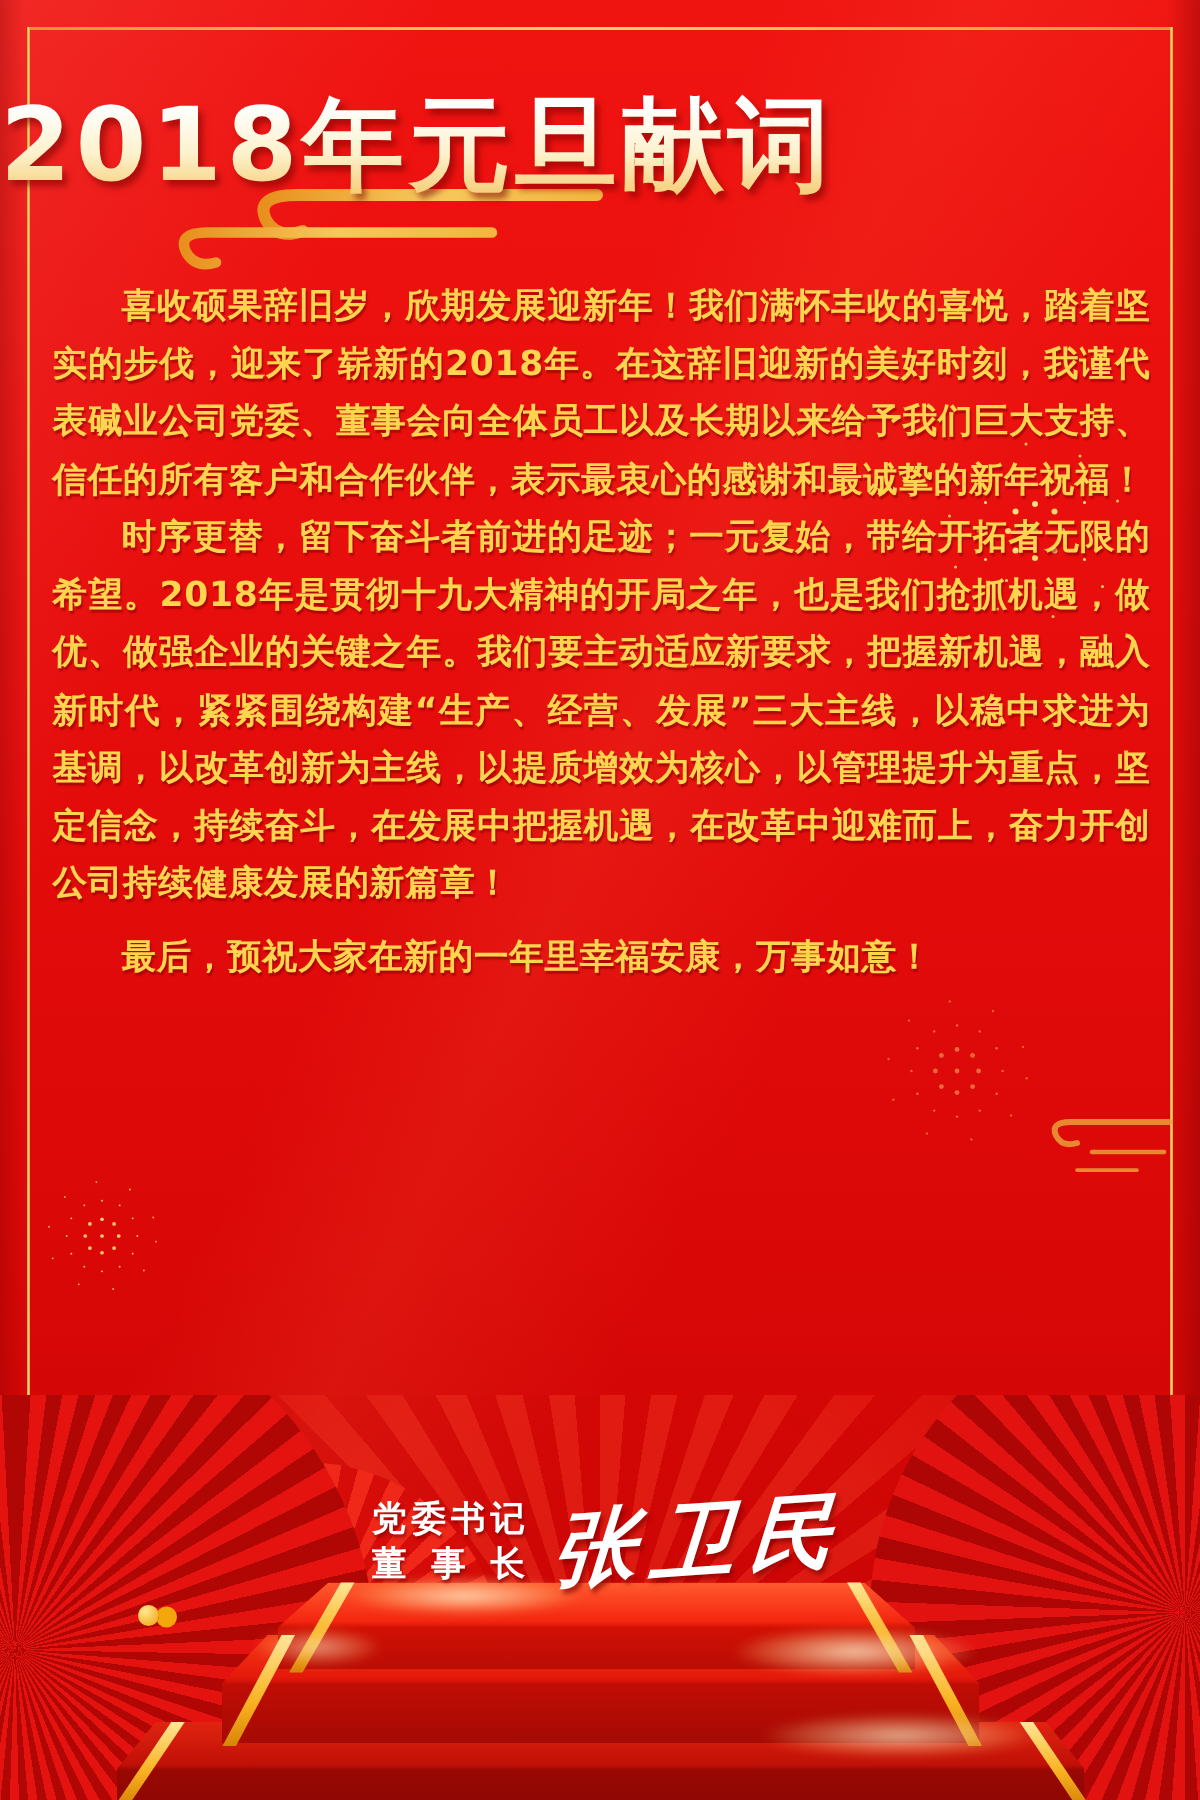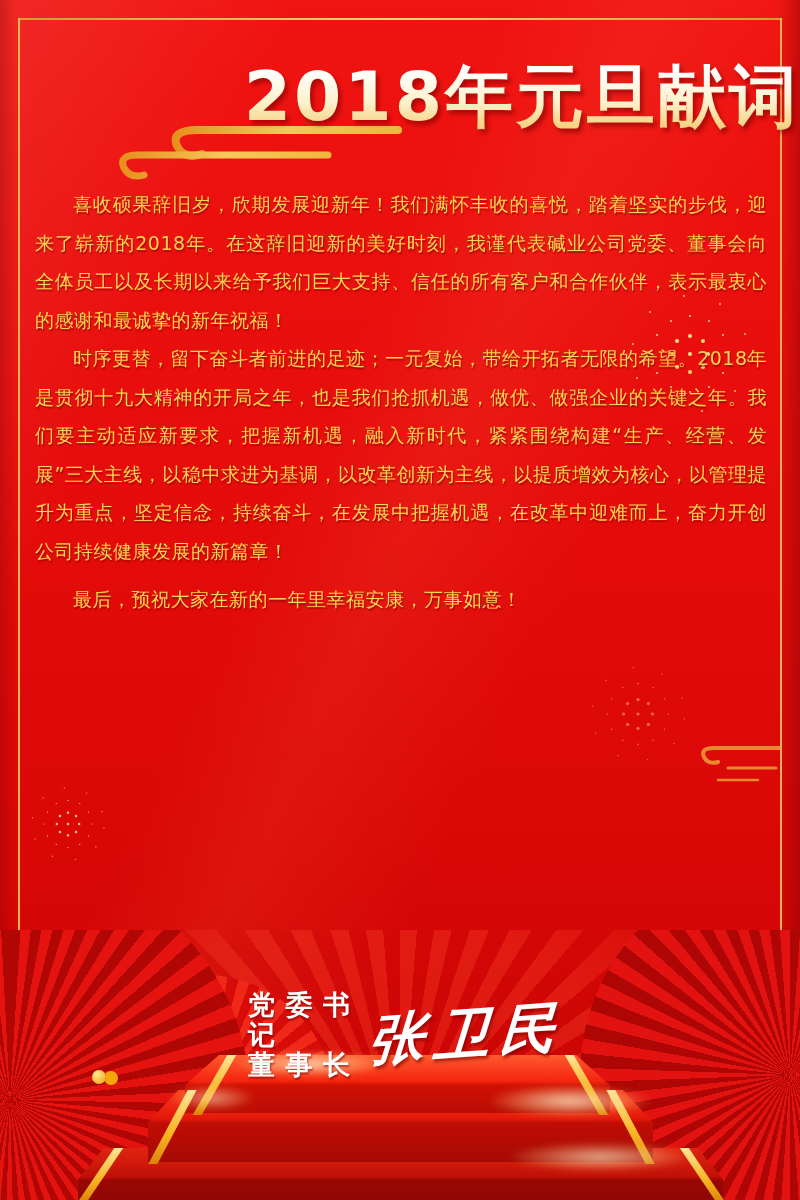--- a/index.html
+++ b/index.html
@@ -18,41 +18,40 @@
   
   .frame-line{position:absolute;background:linear-gradient(90deg,#d99a2e,#f3cd7a,#d99a2e);z-index:1;}
   .frame-top{left:18px;right:18px;top:18px;height:2px;}
   .frame-left{left:18px;top:18px;width:2px;height:1100px;
     -webkit-mask:linear-gradient(180deg,#000 86%,transparent);mask:linear-gradient(180deg,#000 86%,transparent);}
   .frame-right{right:18px;top:18px;width:2px;height:1100px;
     -webkit-mask:linear-gradient(180deg,#000 86%,transparent);mask:linear-gradient(180deg,#000 86%,transparent);}
 
   
   .title{
-    position:absolute;left:0;right:0;top:52px;margin:0;text-align:right;z-index:4;
+    position:absolute;left:0;right:0;top:52px;margin:0;text-align:left;z-index:4;
     font-size:68px;font-weight:900;letter-spacing:3px;color:#fdf2cd;
     text-shadow:3px 4px 3px rgba(120,0,0,.55);
-    padding-left:18px;
   }
   @supports ((-webkit-background-clip:text) or (background-clip:text)){
     .title{
       background:linear-gradient(180deg,#ffffff 20%,#fdf2cd 55%,#f2bb4e 100%);
       -webkit-background-clip:text;background-clip:text;color:transparent;
       filter:drop-shadow(3px 4px 2px rgba(120,0,0,.55));text-shadow:none;
     }
   }
 
   
   .cloud-left{position:absolute;left:80px;top:122px;z-index:3;}
   .cloud-right{position:absolute;left:688px;top:742px;z-index:3;opacity:.8;}
 
   
   .content{position:absolute;left:35px;right:33px;top:185px;z-index:4;}
   .content p{
-    margin:0;font-size:19px;line-height:38.5px;font-weight:400;letter-spacing:.5px;
+    margin:0;font-size:23px;line-height:38.5px;font-weight:700;letter-spacing:.5px;
     color:#ffd54f;text-align:justify;text-justify:inter-ideograph;
     text-shadow:1px 2px 1px rgba(130,0,0,.55);text-indent:2em;
   }
   .content p.closing{margin-top:10px;text-align:left;}
 
   
   .fw{position:absolute;width:4px;height:4px;border-radius:50%;background:#ffe08a;z-index:2;
     box-shadow:
       18px 0 0 0 #ffdf85,13px 13px 0 0 #ffdf85,0 18px 0 0 #ffd86e,-13px 13px 0 0 #ffdf85,
       -18px 0 0 0 #ffd86e,-13px -13px 0 0 #ffdf85,0 -18px 0 0 #ffdf85,13px -13px 0 0 #ffd86e,
@@ -112,21 +111,21 @@
   .glow{position:absolute;border-radius:50%;z-index:8;
     background:radial-gradient(closest-side,rgba(255,240,200,.8),rgba(255,200,120,.25) 55%,transparent 72%);
     filter:blur(3px);}
   .g1{left:200px;top:116px;width:220px;height:36px;}
   .g2{left:455px;top:148px;width:230px;height:46px;}
   .g3{left:152px;top:150px;width:120px;height:36px;opacity:.7;}
   .g4{left:470px;top:206px;width:260px;height:42px;opacity:.85;}
 
   
   .signature{position:absolute;left:248px;top:990px;z-index:9;display:flex;align-items:center;gap:18px;}
-  .sig-titles{color:#ffffff;font-size:27px;font-weight:700;line-height:30px;
+  .sig-titles{color:#ffffff;font-size:23px;font-weight:700;line-height:30px;
     text-shadow:1px 2px 2px rgba(120,0,0,.6);}
   .sig-titles div{width:102px;text-align:justify;text-align-last:justify;}
   .sig-name{color:#ffffff;font-size:56px;font-weight:900;font-style:italic;letter-spacing:10px;
     transform:rotate(-4deg) skewX(-8deg);text-shadow:2px 3px 3px rgba(120,0,0,.6);}
 </style>
 </head>
 <body>
 
 <div class="poster">
 

